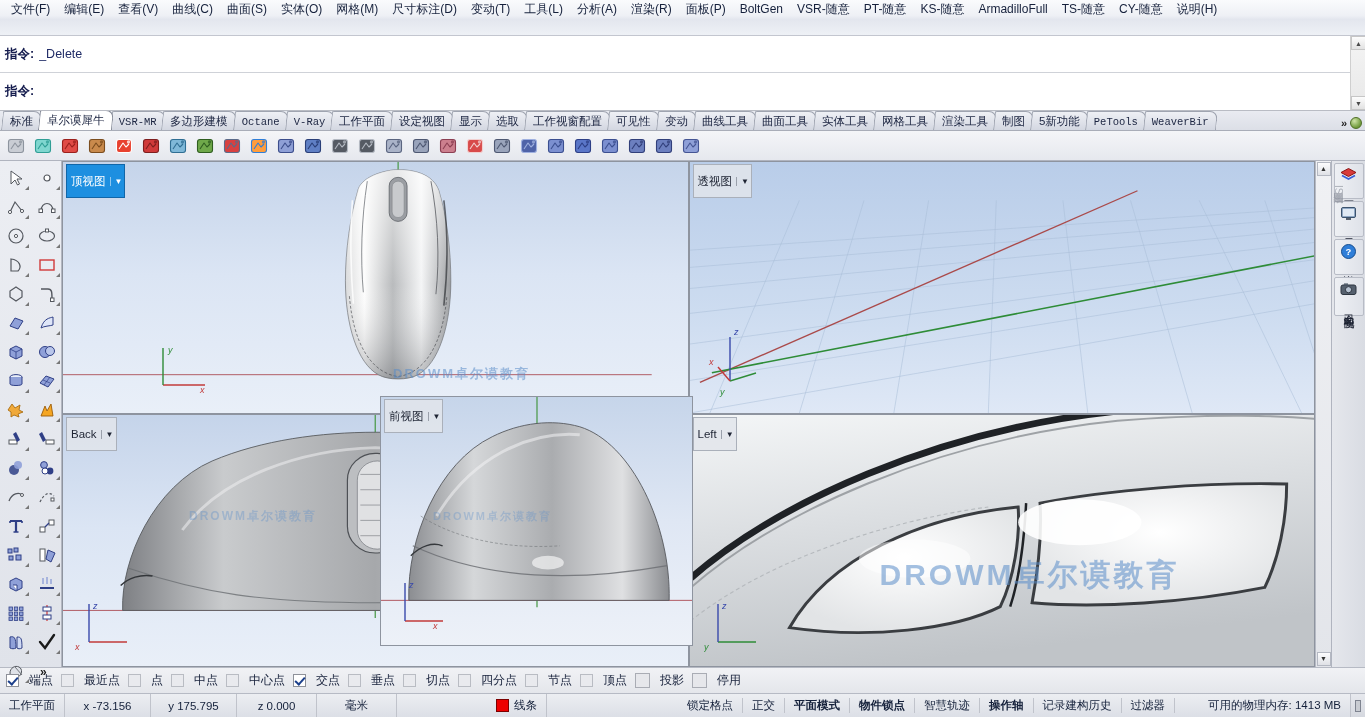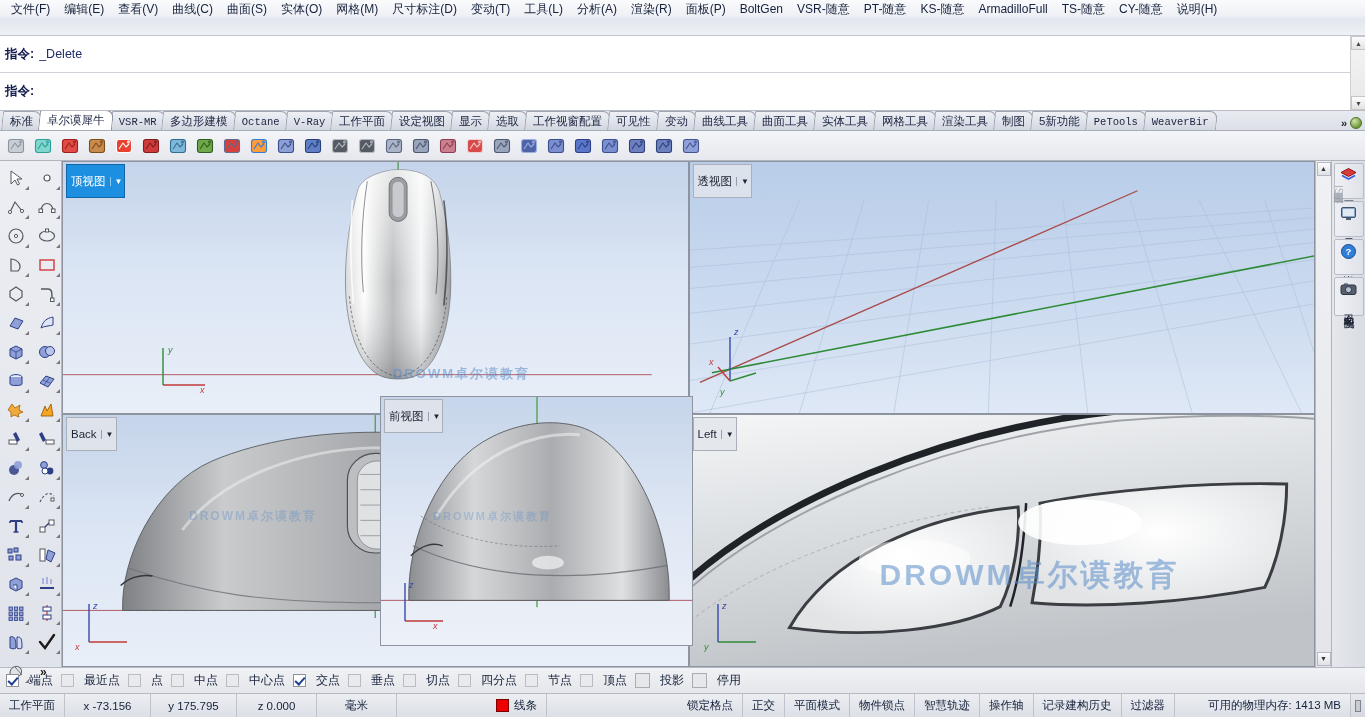--- a/index.html
+++ b/index.html
@@ -308,21 +308,21 @@
     font-size: 11.5px;
     color: #14203a;
   }
   .statusbar .cellsb {
     display: flex; align-items: center; justify-content: center;
     padding: 0 9px;
     border-right: 1px solid #c0c3cb;
     white-space: nowrap;
   }
   .statusbar .cellsb.left { justify-content: flex-end; }
-  .statusbar .cellsb.bold { font-weight: normal; }
+  .statusbar .cellsb.bold { font-weight: bold; }
   .statusbar .swatch {
     width: 13px; height: 13px; background: #ee0000;
     border: 1px solid #7c0000; margin-right: 5px;
   }
   .statusbar .grow { flex: 1; border-right: none; }
   .sb-grip {
     width: 14px;
     background: linear-gradient(#e7e9ee,#d5d8df);
     display: flex; align-items: center; justify-content: center;
   }
@@ -1167,21 +1167,21 @@
     <div class="cellsb">工作平面</div>
     <div class="cellsb" style="min-width:86px">x -73.156</div>
     <div class="cellsb" style="min-width:86px">y 175.795</div>
     <div class="cellsb" style="min-width:80px">z 0.000</div>
     <div class="cellsb" style="min-width:80px">毫米</div>
     <div class="cellsb left" style="min-width:150px">
       <span class="swatch" style="background: rgb(238, 0, 0);"></span>
       <span>线条</span>
     </div>
     <div class="cellsb grow"></div>
-    <div id="sbtoggles" style="display:flex;">
+    <div id="sbtoggles" style="display:flex;align-items:center;">
         <div class="cellsb">锁定格点</div>
         <div class="cellsb">正交</div>
         <div class="cellsb bold">平面模式</div>
         <div class="cellsb bold">物件锁点</div>
         <div class="cellsb">智慧轨迹</div>
         <div class="cellsb bold">操作轴</div>
         <div class="cellsb">记录建构历史</div>
         <div class="cellsb">过滤器</div>
       </div>
     <div class="cellsb left" style="min-width:176px">可用的物理内存: 1413 MB</div>

